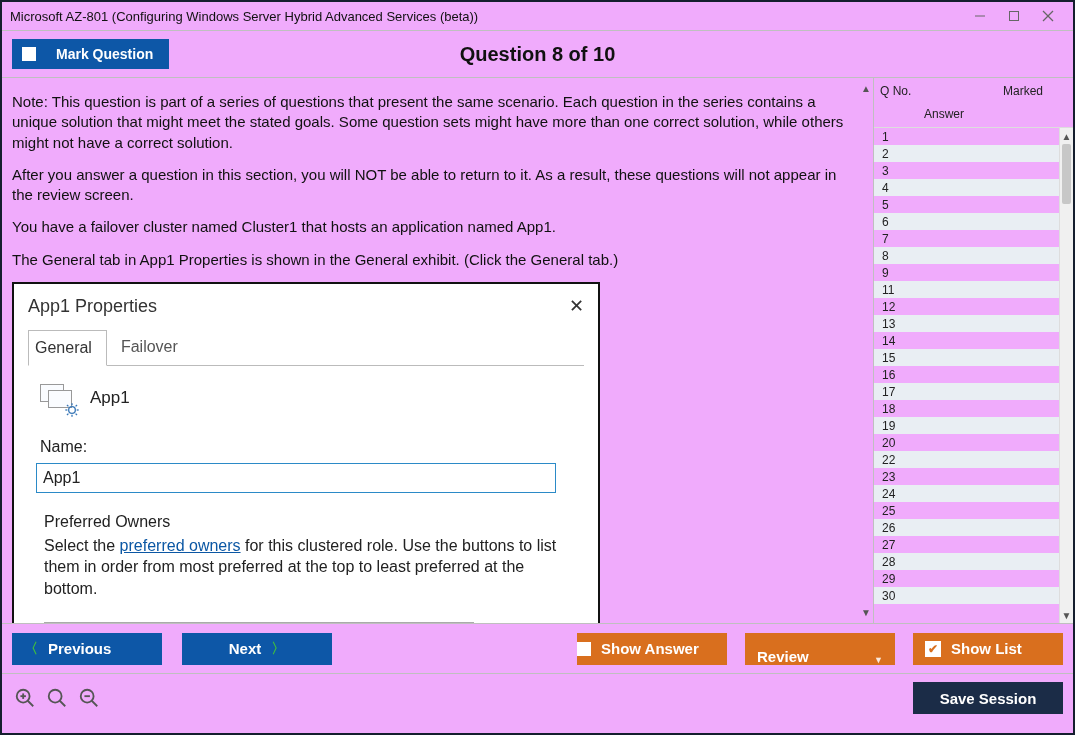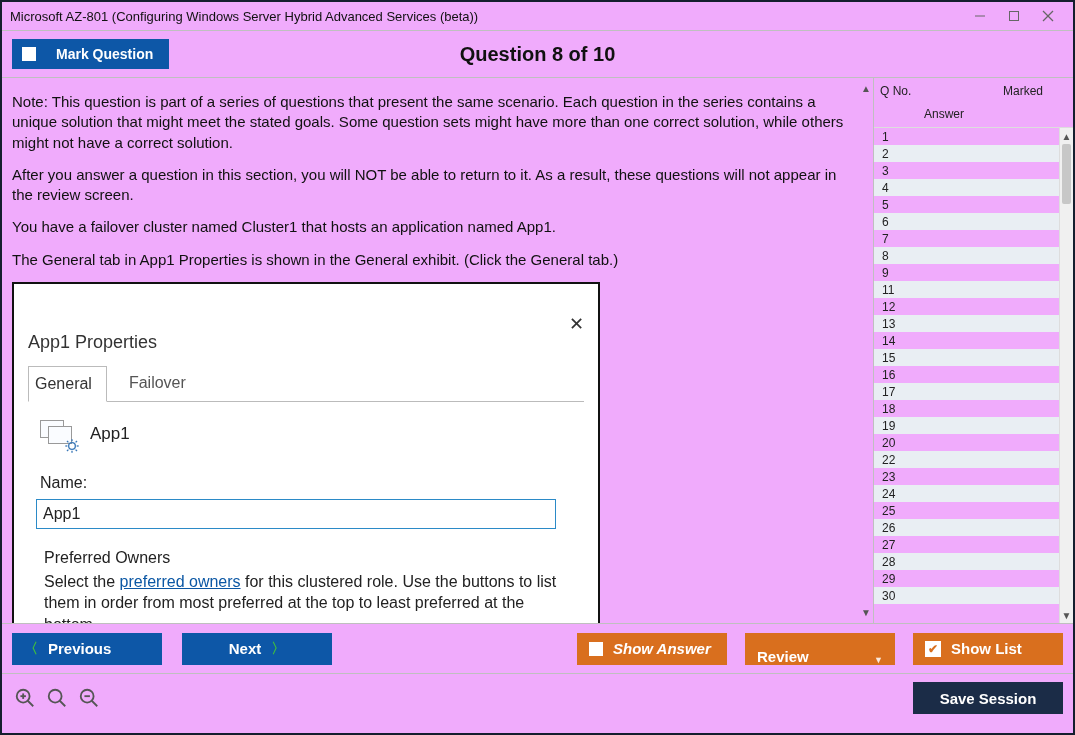--- a/index.html
+++ b/index.html
@@ -98,25 +98,25 @@
     margin-top: 6px;
     background: #fff;
   }
   .dialog-titlebar {
     display: flex;
     align-items: center;
     padding: 10px 14px 6px 14px;
     font-size: 18px;
     color: #333;
   }
-  .dialog-titlebar .title { flex: 1; margin-top: 36px; }
+  .dialog-titlebar .title { flex: 1; }
   .dialog-close { font-size: 18px; color: #333; cursor: pointer; }
   .tabs {
     display: flex;
-    gap: 16px;
+    gap: 8px;
     padding: 6px 14px 0 14px;
     font-size: 16px;
     color: #333;
   }
   .tab { padding: 6px 14px 6px 6px; }
   .tab.active { border: 1px solid #bbb; border-bottom: 1px solid #fff; background:#fff; }
   .tab.inactive { color: #555; }
   .dialog-body {
     border-top: 1px solid #bbb;
     margin: -1px 14px 0 14px;
@@ -236,21 +236,21 @@
   .btn-orange { background: #d96f1e; }
   .btn-dark { background: #1b2c47; }
   .btn .chev { font-size: 14px; }
   .btn .chev-green { color: #3fbf3f; }
   .btn .box { width:14px; height:14px; background:#fff; display:inline-block; }
   .btn .boxcheck { width:16px; height:16px; background:#fff; display:inline-flex; align-items:center; justify-content:center; color:#d96f1e; font-size:12px; font-weight:bold;}
   .nav-left { display:flex; gap: 20px; }
   .nav-right { margin-left:auto; display:flex; gap: 18px; }
   .btn-prev { width: 150px; justify-content:flex-start; padding-left:12px;}
   .btn-next { width: 150px; }
-  .btn-show { width: 150px; justify-content:flex-start; padding-left:12px;font-style:italic;}
+  .btn-show { width: 150px; justify-content:flex-start; padding-left:0;}
   .btn-review { width: 150px; justify-content:space-between; padding: 0 12px; align-items: flex-end;}
   .btn-review .drop { font-size:9px; opacity:0.85;}
   .btn-showlist { width: 150px; justify-content:flex-start; padding-left:12px;}
   .btn-save, .btn-end { width: 150px; }
 
   .zoom-bar {
     height: 48px;
     display:flex;
     align-items:center;
     padding: 0 10px;

